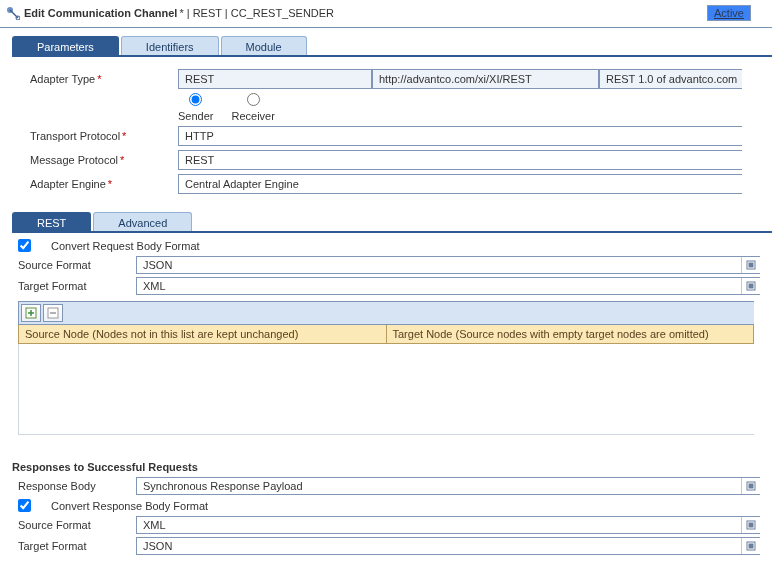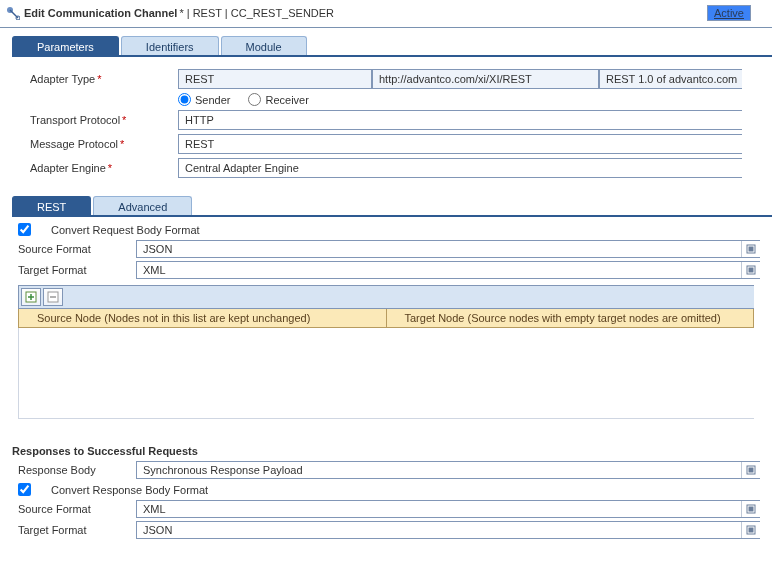--- a/index.html
+++ b/index.html
@@ -102,21 +102,21 @@
     height: 14px;
     line-height: 14px;
     border-right: none;
   }
   .radio-row {
     display: flex;
     align-items: center;
     gap: 18px;
   }
   .radio-row label {
-    display: flex; align-items: center; gap: 4px; cursor: pointer;
+    display: flex; align-items: center; gap: 4px; cursor: pointer; flex-direction: column;
   }
   .radio-row input { margin:0; }
   .subtabstrip {
     padding: 6px 12px 0 12px;
     position: relative;
   }
   .subtabstrip .underline {
     border-bottom: 2px solid #2e5a91;
     position: absolute;
     left: 12px;
@@ -169,21 +169,21 @@
   .grid-head {
     margin: 0 6px;
     display:flex;
     border-right:none;
   }
   .grid-head > div {
     flex:1;
     border: 1px solid #b79b5f;
     border-top: none;
     background: #fbe9b8;
-    padding: 3px 18px;
+    padding: 3px 6px;
     color: #5a411f;
   }
   .grid-head > div + div { border-left: none; }
   .grid-body {
     margin: 0 6px;
     border: 1px solid #cfd6e2;
     border-top: none;
     height: 90px;
     background: #fff;
     border-right:none;

